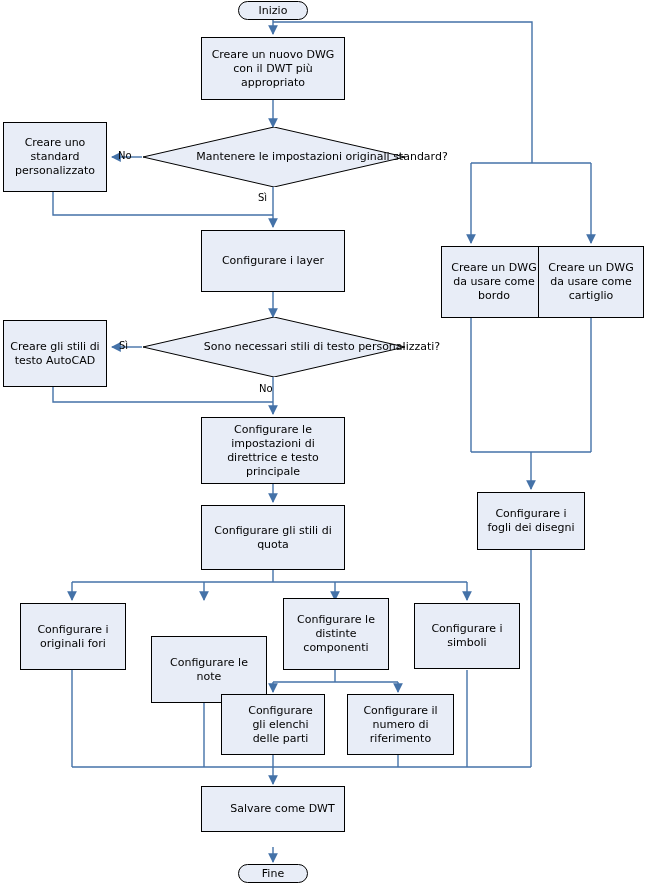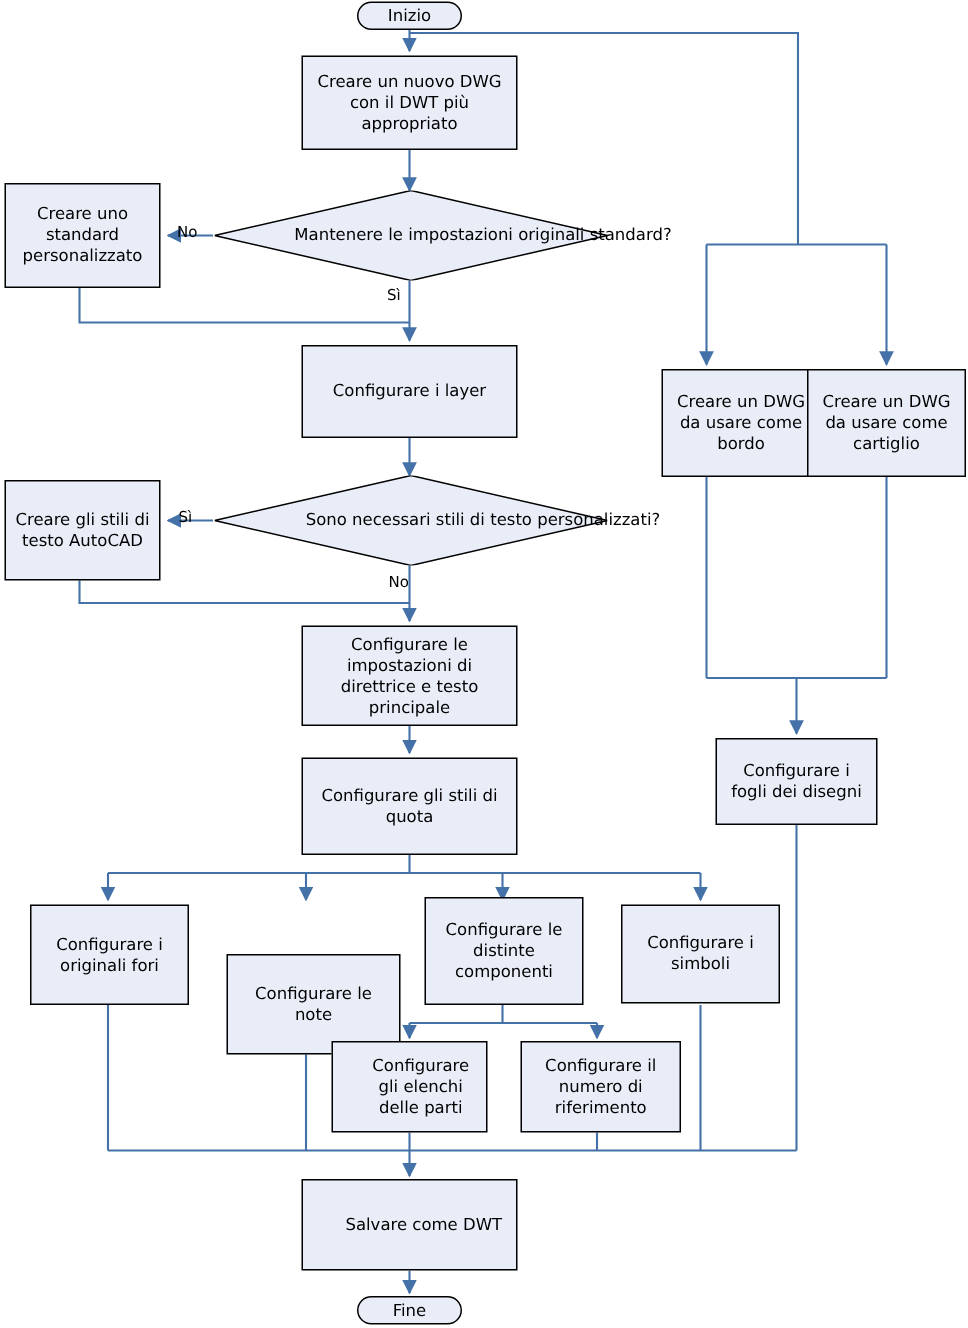--- a/index.html
+++ b/index.html
@@ -219,21 +219,21 @@
   </div>
 
   <div class="node process" style="left:221px; top:694px; width:104px; height:61px;padding-left:15px;">
     <span class="nodetext">Configurare gli elenchi delle parti</span>
   </div>
 
   <div class="node process" style="left:347px; top:694px; width:107px; height:61px;">
     <span class="nodetext">Configurare il numero di riferimento</span>
   </div>
 
-  <div class="node process" style="left:201px; top:786px; width:144px; height:61px;padding-left:19px;">
+  <div class="node process" style="left:201px; top:786px; width:144px; height:46px;padding-left:19px;">
     <span class="nodetext">Salvare come DWT</span>
   </div>
 
   <div class="node terminator" style="left:238px; top:864px; width:70px; height:19px;">
     <span class="nodetext">Fine</span>
   </div>
 
   <div class="edge-label" style="left:118px; top:150px;">No</div>
   <div class="edge-label" style="left:258px; top:192px;">Sì</div>
   <div class="edge-label" style="left:119px; top:340px;">Sì</div>

